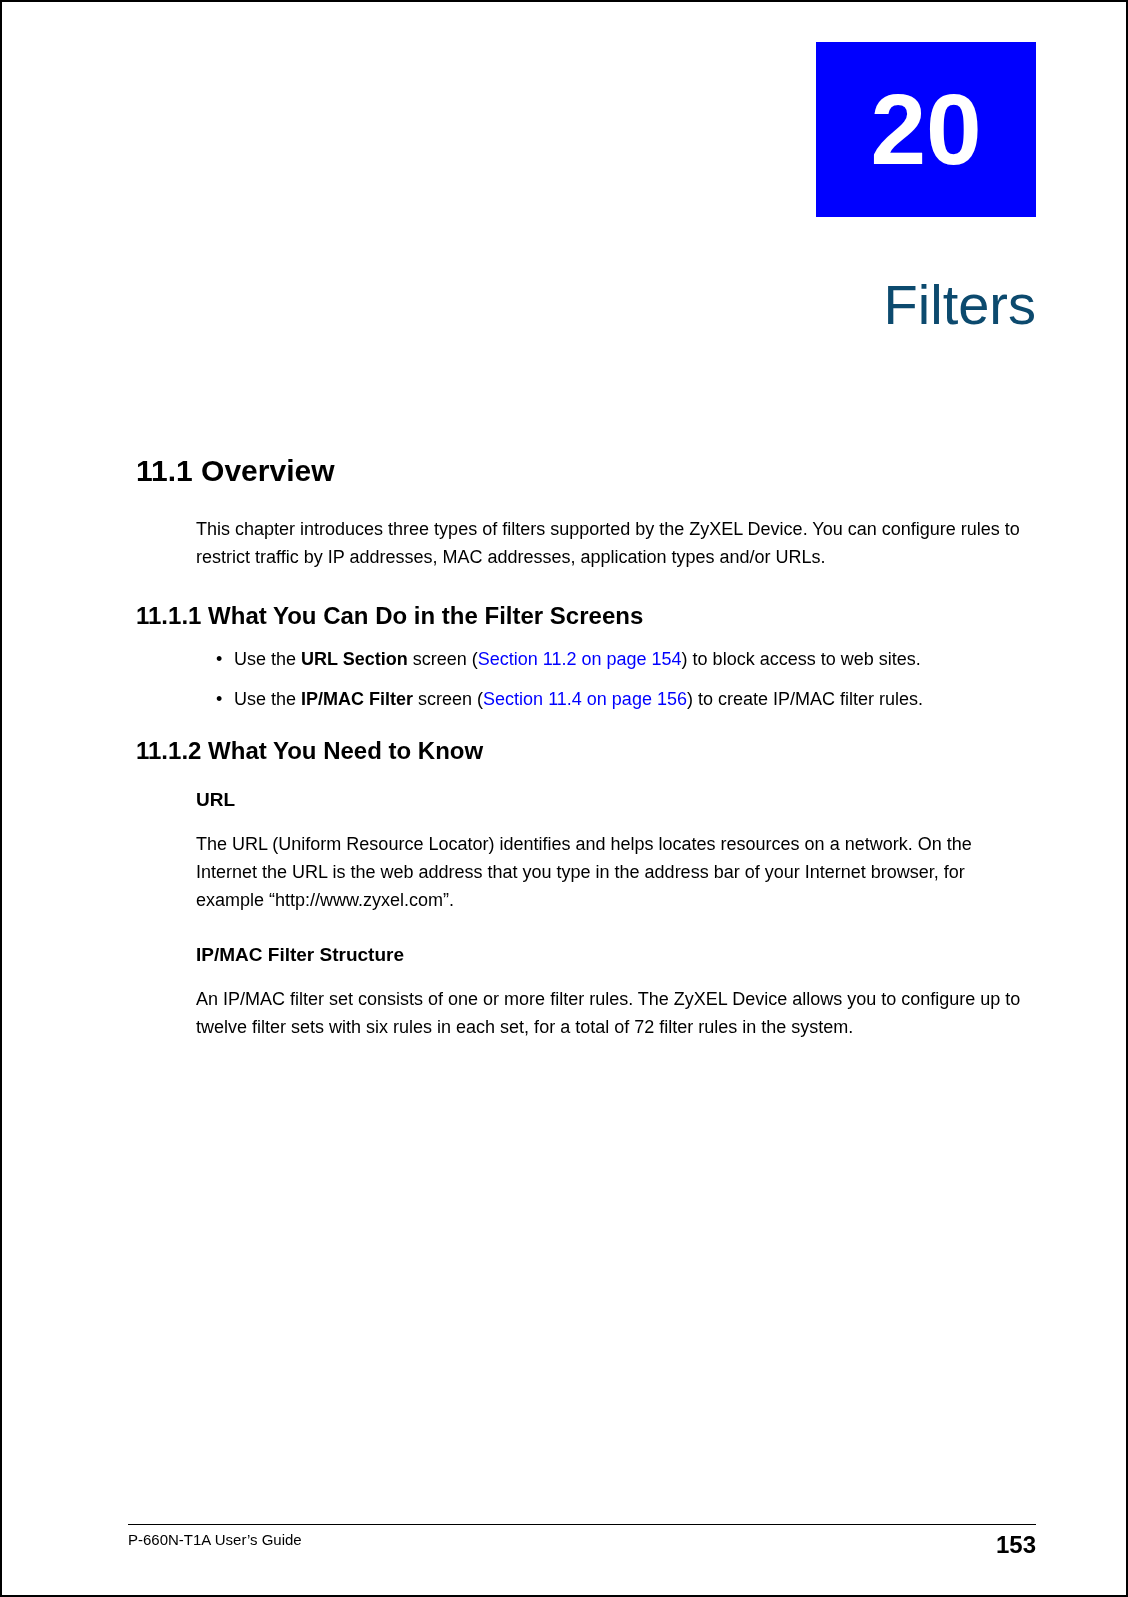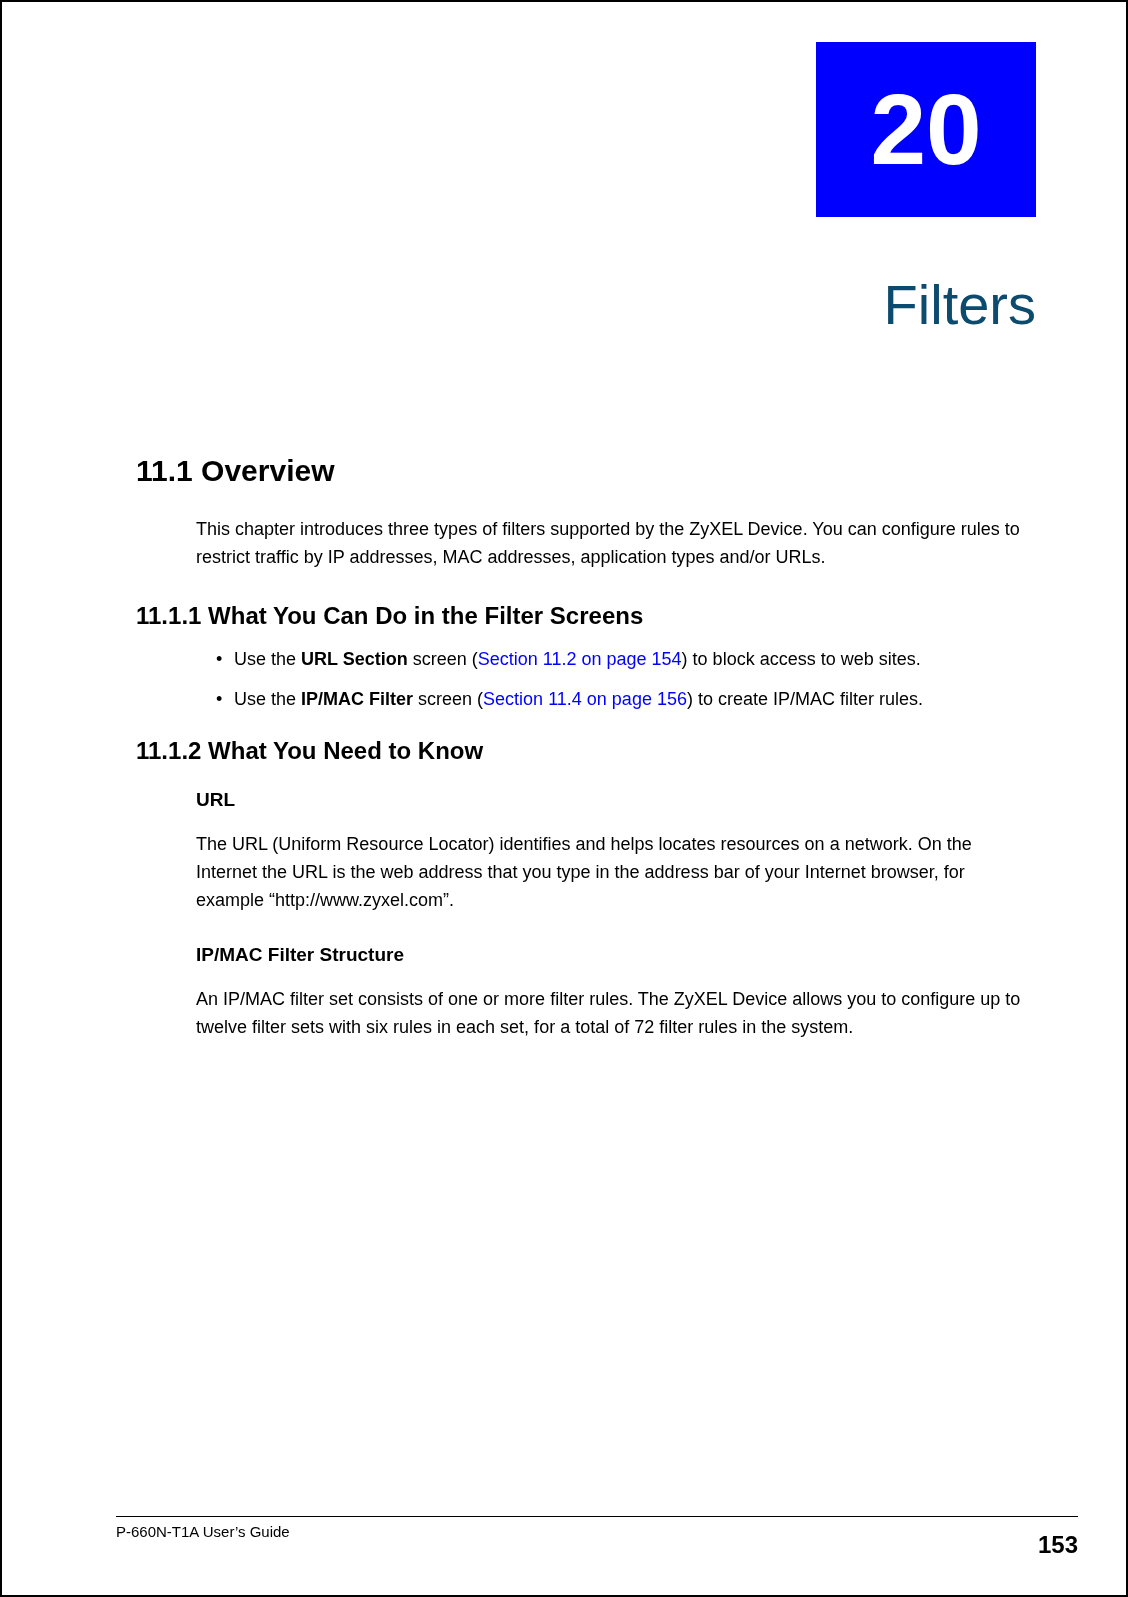--- a/index.html
+++ b/index.html
@@ -111,38 +111,37 @@
       font-size: 19px;
       font-weight: bold;
       font-family: Arial, Helvetica, sans-serif;
       margin-left: 60px;
       margin-bottom: 20px;
       margin-top: 24px;
     }
     .footer {
       position: absolute;
       bottom: 36px;
-      left: 4px;
+      left: 16px;
       right: 0;
-      padding: 0 48px 0 110px;
+      padding: 0 90px 0 110px;
     }
     .footer-line {
       border-top: 1px solid #000;
       margin-bottom: 6px;
     }
     .footer-content {
       display: flex;
       justify-content: space-between;
       font-size: 15px;
       font-family: Arial, Helvetica, sans-serif;
     }
     .page-number {
       font-size: 24px;
       font-weight: bold;
-      margin-top: 8px;
     }
   </style>
 </head>
 <body>
 
 <div class="page">
 
   <div class="sub-chapter">C H A P T E R</div>
 
   <div class="chapter-box">

